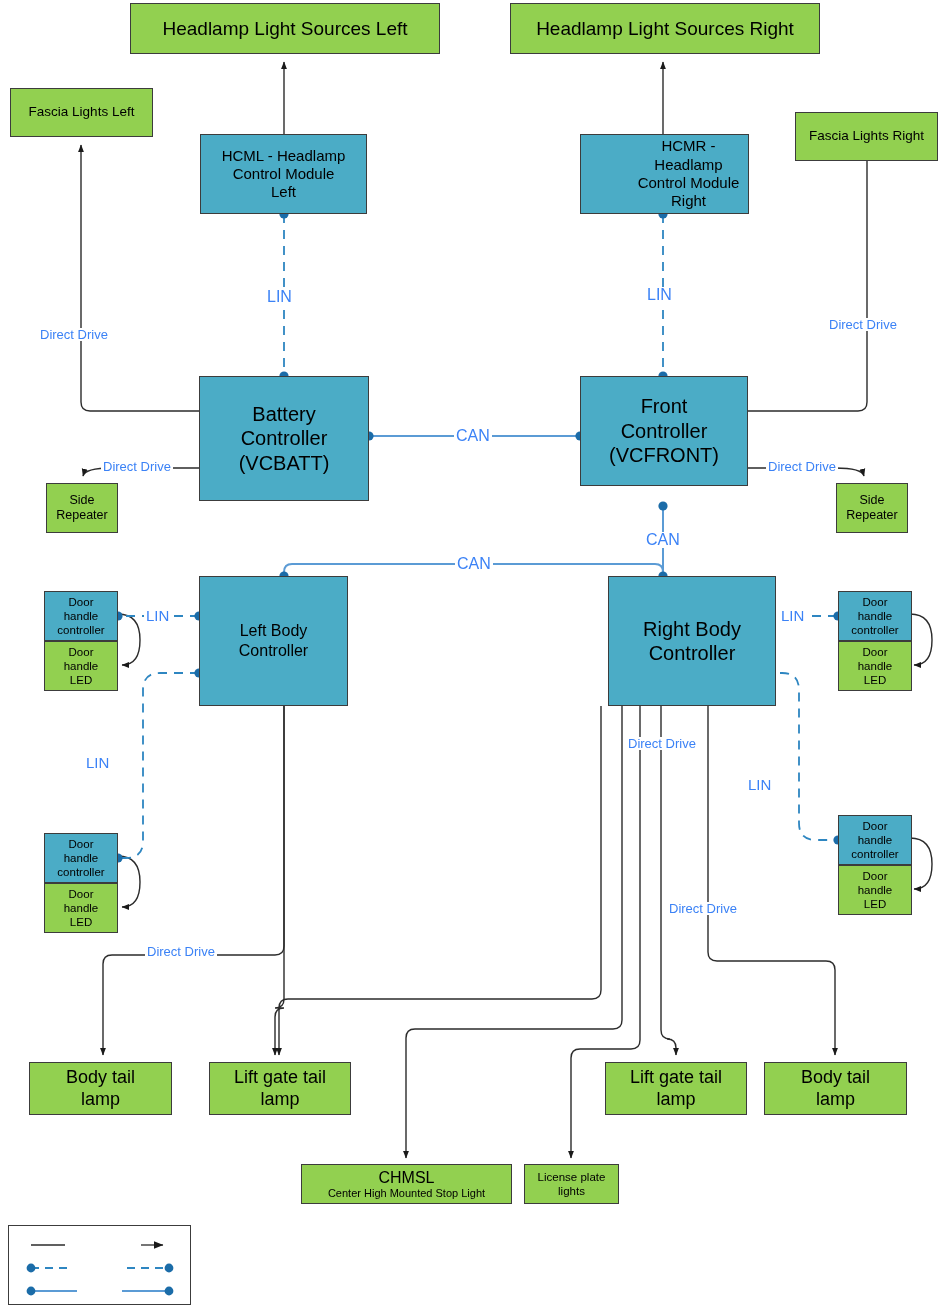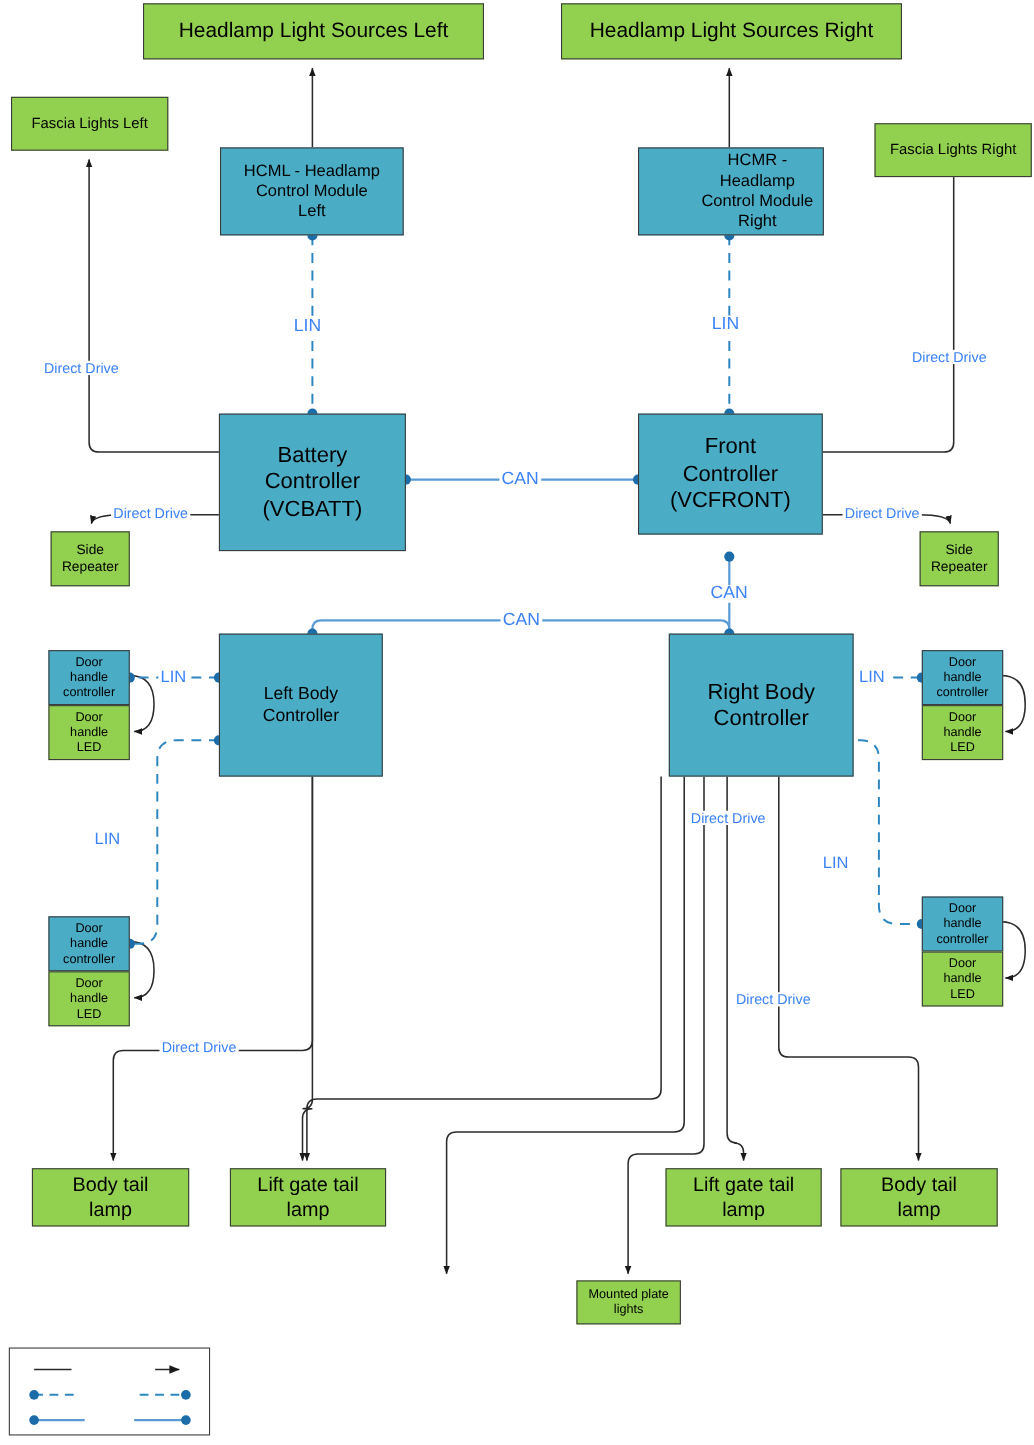--- a/index.html
+++ b/index.html
@@ -229,23 +229,27 @@
   <div class="node green" style="left:605px;top:1062px;width:142px;height:53px;font-size:18px;">
     <span>Lift gate tail</span>
     <span>lamp</span>
   </div>
 
   <div class="node green" style="left:764px;top:1062px;width:143px;height:53px;font-size:18px;">
     <span>Body tail</span>
     <span>lamp</span>
   </div>
 
+  <div class="node green" style="left:301px;top:1164px;width:211px;height:40px;">
+    <span style="font-size:16px;">CHMSL</span>
+    <span style="font-size:11px;">Center High Mounted Stop Light</span>
+  </div>
 
   <div class="node green" style="left:524px;top:1164px;width:95px;height:40px;font-size:11.5px;">
-    <span>Mounted plate</span>
+    <span>License plate</span>
     <span>lights</span>
   </div>
 
   <div class="lbl" style="left:265px;top:289px;font-size:16px;">LIN</div>
   <div class="lbl" style="left:645px;top:287px;font-size:16px;">LIN</div>
 
   <div class="lbl" style="left:38px;top:328px;font-size:13px;">Direct Drive</div>
   <div class="lbl" style="left:827px;top:318px;font-size:13px;">Direct Drive</div>
 
   <div class="lbl" style="left:454px;top:428px;font-size:16px;">CAN</div>

